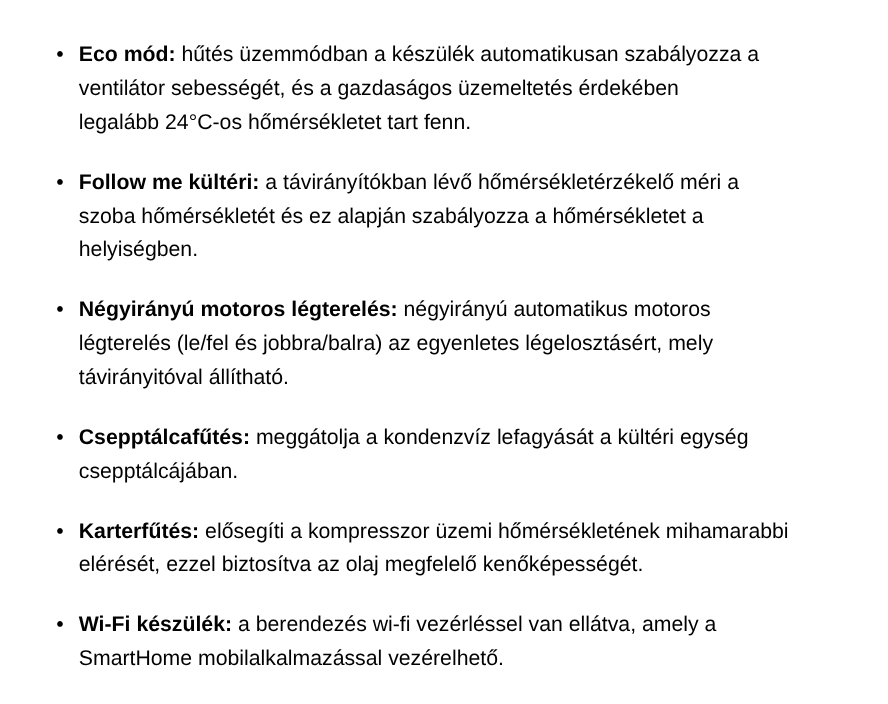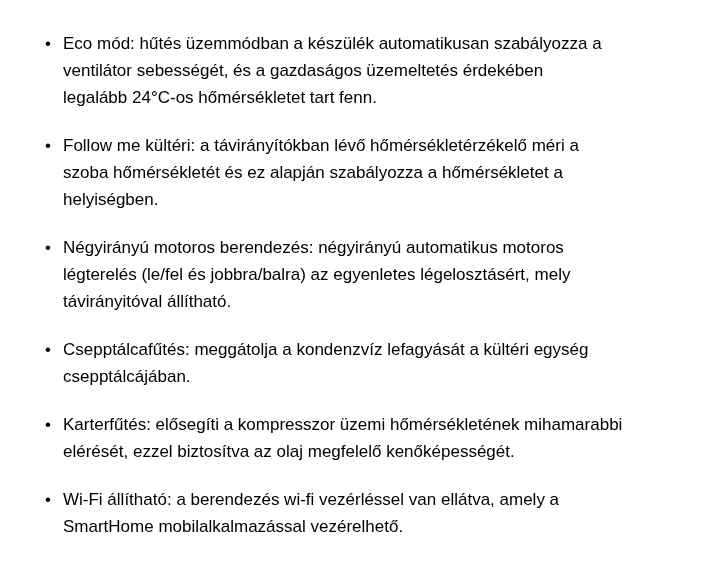--- a/index.html
+++ b/index.html
@@ -33,21 +33,21 @@
   }
   .bullet {
     position: absolute;
     left: -18px;
     top: 0;
     font-size: 17px;
     line-height: 27px;
     color: #000000;
   }
   .feature-title {
-    font-weight: normal;
+    font-weight: bold;
   }
   .feature-desc {
     white-space: pre-wrap;
   }
 </style>
 </head>
 <body>
 
 <ul class="feature-list">
 
@@ -62,21 +62,21 @@
   <li class="feature-item">
     <span class="bullet">•</span>
     <span class="feature-title">Follow me kültéri:</span>
     <span class="feature-desc">a távirányítókban lévő hőmérsékletérzékelő méri a
 szoba hőmérsékletét és ez alapján szabályozza a hőmérsékletet a
 helyiségben.</span>
   </li>
 
   <li class="feature-item">
     <span class="bullet">•</span>
-    <span class="feature-title">Négyirányú motoros berendezés:</span>
+    <span class="feature-title">Négyirányú motoros légterelés:</span>
     <span class="feature-desc">négyirányú automatikus motoros
 légterelés (le/fel és jobbra/balra) az egyenletes légelosztásért, mely
 távirányitóval állítható.</span>
   </li>
 
   <li class="feature-item">
     <span class="bullet">•</span>
     <span class="feature-title">Csepptálcafűtés:</span>
     <span class="feature-desc">meggátolja a kondenzvíz lefagyását a kültéri egység
 csepptálcájában.</span>
@@ -84,18 +84,18 @@
 
   <li class="feature-item">
     <span class="bullet">•</span>
     <span class="feature-title">Karterfűtés:</span>
     <span class="feature-desc">elősegíti a kompresszor üzemi hőmérsékletének mihamarabbi
 elérését, ezzel biztosítva az olaj megfelelő kenőképességét.</span>
   </li>
 
   <li class="feature-item">
     <span class="bullet">•</span>
-    <span class="feature-title">Wi-Fi állítható:</span>
+    <span class="feature-title">Wi-Fi készülék:</span>
     <span class="feature-desc">a berendezés wi-fi vezérléssel van ellátva, amely a
 SmartHome mobilalkalmazással vezérelhető.</span>
   </li>
 
 </ul>
 
 </body></html>

